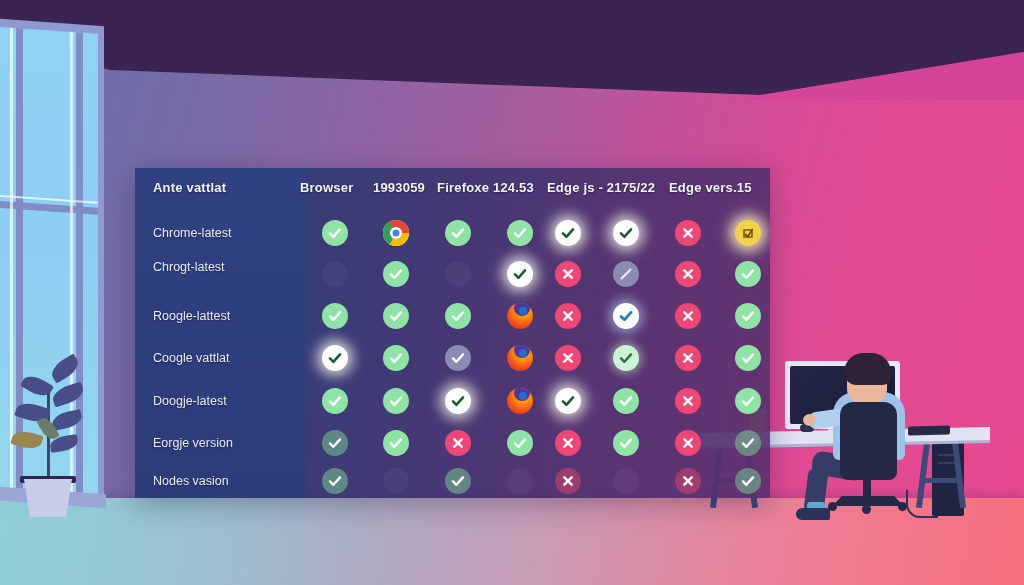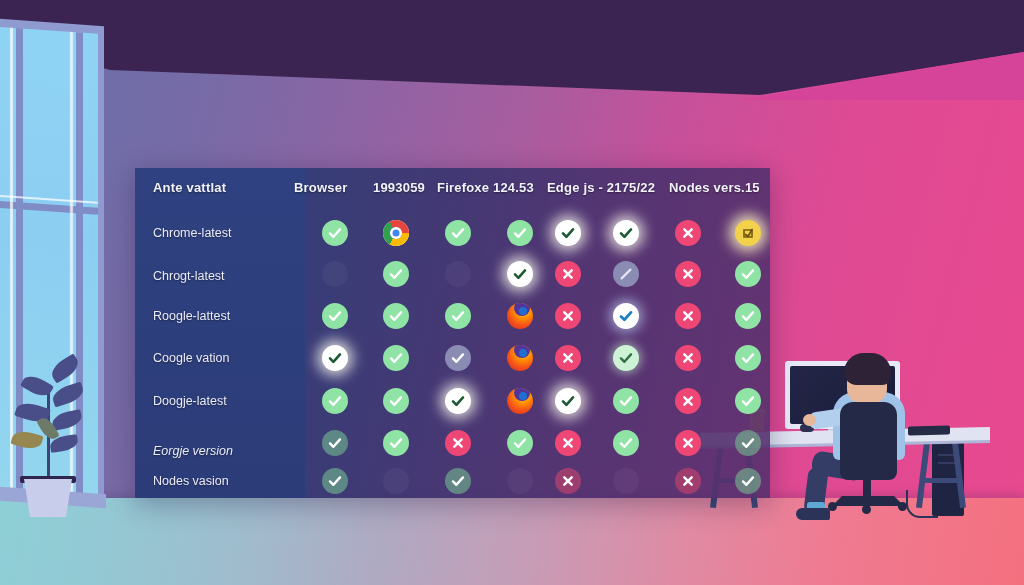--- a/index.html
+++ b/index.html
@@ -328,25 +328,25 @@
     <div class="wheel" style="left:172px;top:155px;"></div>
     <div class="wheel" style="left:208px;top:152px;"></div>
   </div>
 
   <div class="layer" id="matrix">
     <div id="label-col-bg"></div>
     <div id="matrix-inner">
 
       <div class="hdr-row">
         <div class="hdr-cell" style="left:18px;">Ante vattlat</div>
-        <div class="hdr-cell" style="left:159px;">Browser</div>
+        <div class="hdr-cell" style="left:165px;">Browser</div>
         <div class="hdr-cell" style="left:238px;">1993059</div>
         <div class="hdr-cell" style="left:302px;">Firefoxe 124.53</div>
         <div class="hdr-cell" style="left:412px;">Edge js - 2175/22</div>
-        <div class="hdr-cell" style="left:534px;">Nodes vers.15</div>
+        <div class="hdr-cell" style="left:534px;">Edge vers.15</div>
       </div>
 
       <div id="rows-host">
           <div class="row-label" style="top: 58px;">Chrome-latest</div>
           <div class="cellwrap" style="left: 187px; top: 52px;">
             <div class="badge v-check"></div>
             <div class="tick">
               <svg viewBox="0 0 14 14">
                 <path d="M2 7.4 L5.4 10.8 L12 3.4" fill="none" stroke="#ffffff" stroke-width="2.4" stroke-linecap="round" stroke-linejoin="round"></path>
               </svg>
@@ -400,21 +400,21 @@
           </div>
           <div class="cellwrap" style="left: 600px; top: 52px;">
             <div class="badge v-gold"></div>
             <div class="tick">
               <svg viewBox="0 0 14 14">
                 <path d="M3 4 h8 v7 h-8 z" fill="none" stroke="#7a5a10" stroke-width="1.6"></path>
                 <path d="M4.5 8.5 L7 10.5 L11 3.6" fill="none" stroke="#6d4f0c" stroke-width="1.8" stroke-linecap="round"></path>
               </svg>
             </div>
           </div>
-          <div class="row-label" style="top: 101px;">Chrogt-latest</div>
+          <div class="row-label" style="top: 92px;">Chrogt-latest</div>
           <div class="cellwrap" style="left: 187px; top: 93px;">
             <div class="badge v-empty"></div>
           </div>
           <div class="cellwrap" style="left: 248px; top: 93px;">
             <div class="badge v-check"></div>
             <div class="tick">
               <svg viewBox="0 0 14 14">
                 <path d="M2 7.4 L5.4 10.8 L12 3.4" fill="none" stroke="#ffffff" stroke-width="2.4" stroke-linecap="round" stroke-linejoin="round"></path>
               </svg>
             </div>
@@ -518,21 +518,21 @@
             </div>
           </div>
           <div class="cellwrap" style="left: 600px; top: 135px;">
             <div class="badge v-check"></div>
             <div class="tick">
               <svg viewBox="0 0 14 14">
                 <path d="M2 7.4 L5.4 10.8 L12 3.4" fill="none" stroke="#ffffff" stroke-width="2.4" stroke-linecap="round" stroke-linejoin="round"></path>
               </svg>
             </div>
           </div>
-          <div class="row-label" style="top: 183px;">Coogle vation</div>
+          <div class="row-label" style="top: 183px;">Coogle vattlat</div>
           <div class="cellwrap" style="left: 187px; top: 177px;">
             <div class="badge v-check-glow"></div>
             <div class="tick">
               <svg viewBox="0 0 14 14">
                 <path d="M2 7.4 L5.4 10.8 L12 3.4" fill="none" stroke="#1d5a33" stroke-width="2.6" stroke-linecap="round" stroke-linejoin="round"></path>
               </svg>
             </div>
           </div>
           <div class="cellwrap" style="left: 248px; top: 177px;">
             <div class="badge v-check"></div>
@@ -644,21 +644,21 @@
             </div>
           </div>
           <div class="cellwrap" style="left: 600px; top: 220px;">
             <div class="badge v-check"></div>
             <div class="tick">
               <svg viewBox="0 0 14 14">
                 <path d="M2 7.4 L5.4 10.8 L12 3.4" fill="none" stroke="#ffffff" stroke-width="2.4" stroke-linecap="round" stroke-linejoin="round"></path>
               </svg>
             </div>
           </div>
-          <div class="row-label" style="top: 276px; font-style: italic;">Eorgje version</div>
+          <div class="row-label" style="top: 268px;">Eorgje version</div>
           <div class="cellwrap" style="left: 187px; top: 262px;">
             <div class="badge v-check-dim"></div>
             <div class="tick">
               <svg viewBox="0 0 14 14">
                 <path d="M2 7.4 L5.4 10.8 L12 3.4" fill="none" stroke="#ffffff" stroke-width="2.4" stroke-linecap="round" stroke-linejoin="round"></path>
               </svg>
             </div>
           </div>
           <div class="cellwrap" style="left: 248px; top: 262px;">
             <div class="badge v-check"></div>

